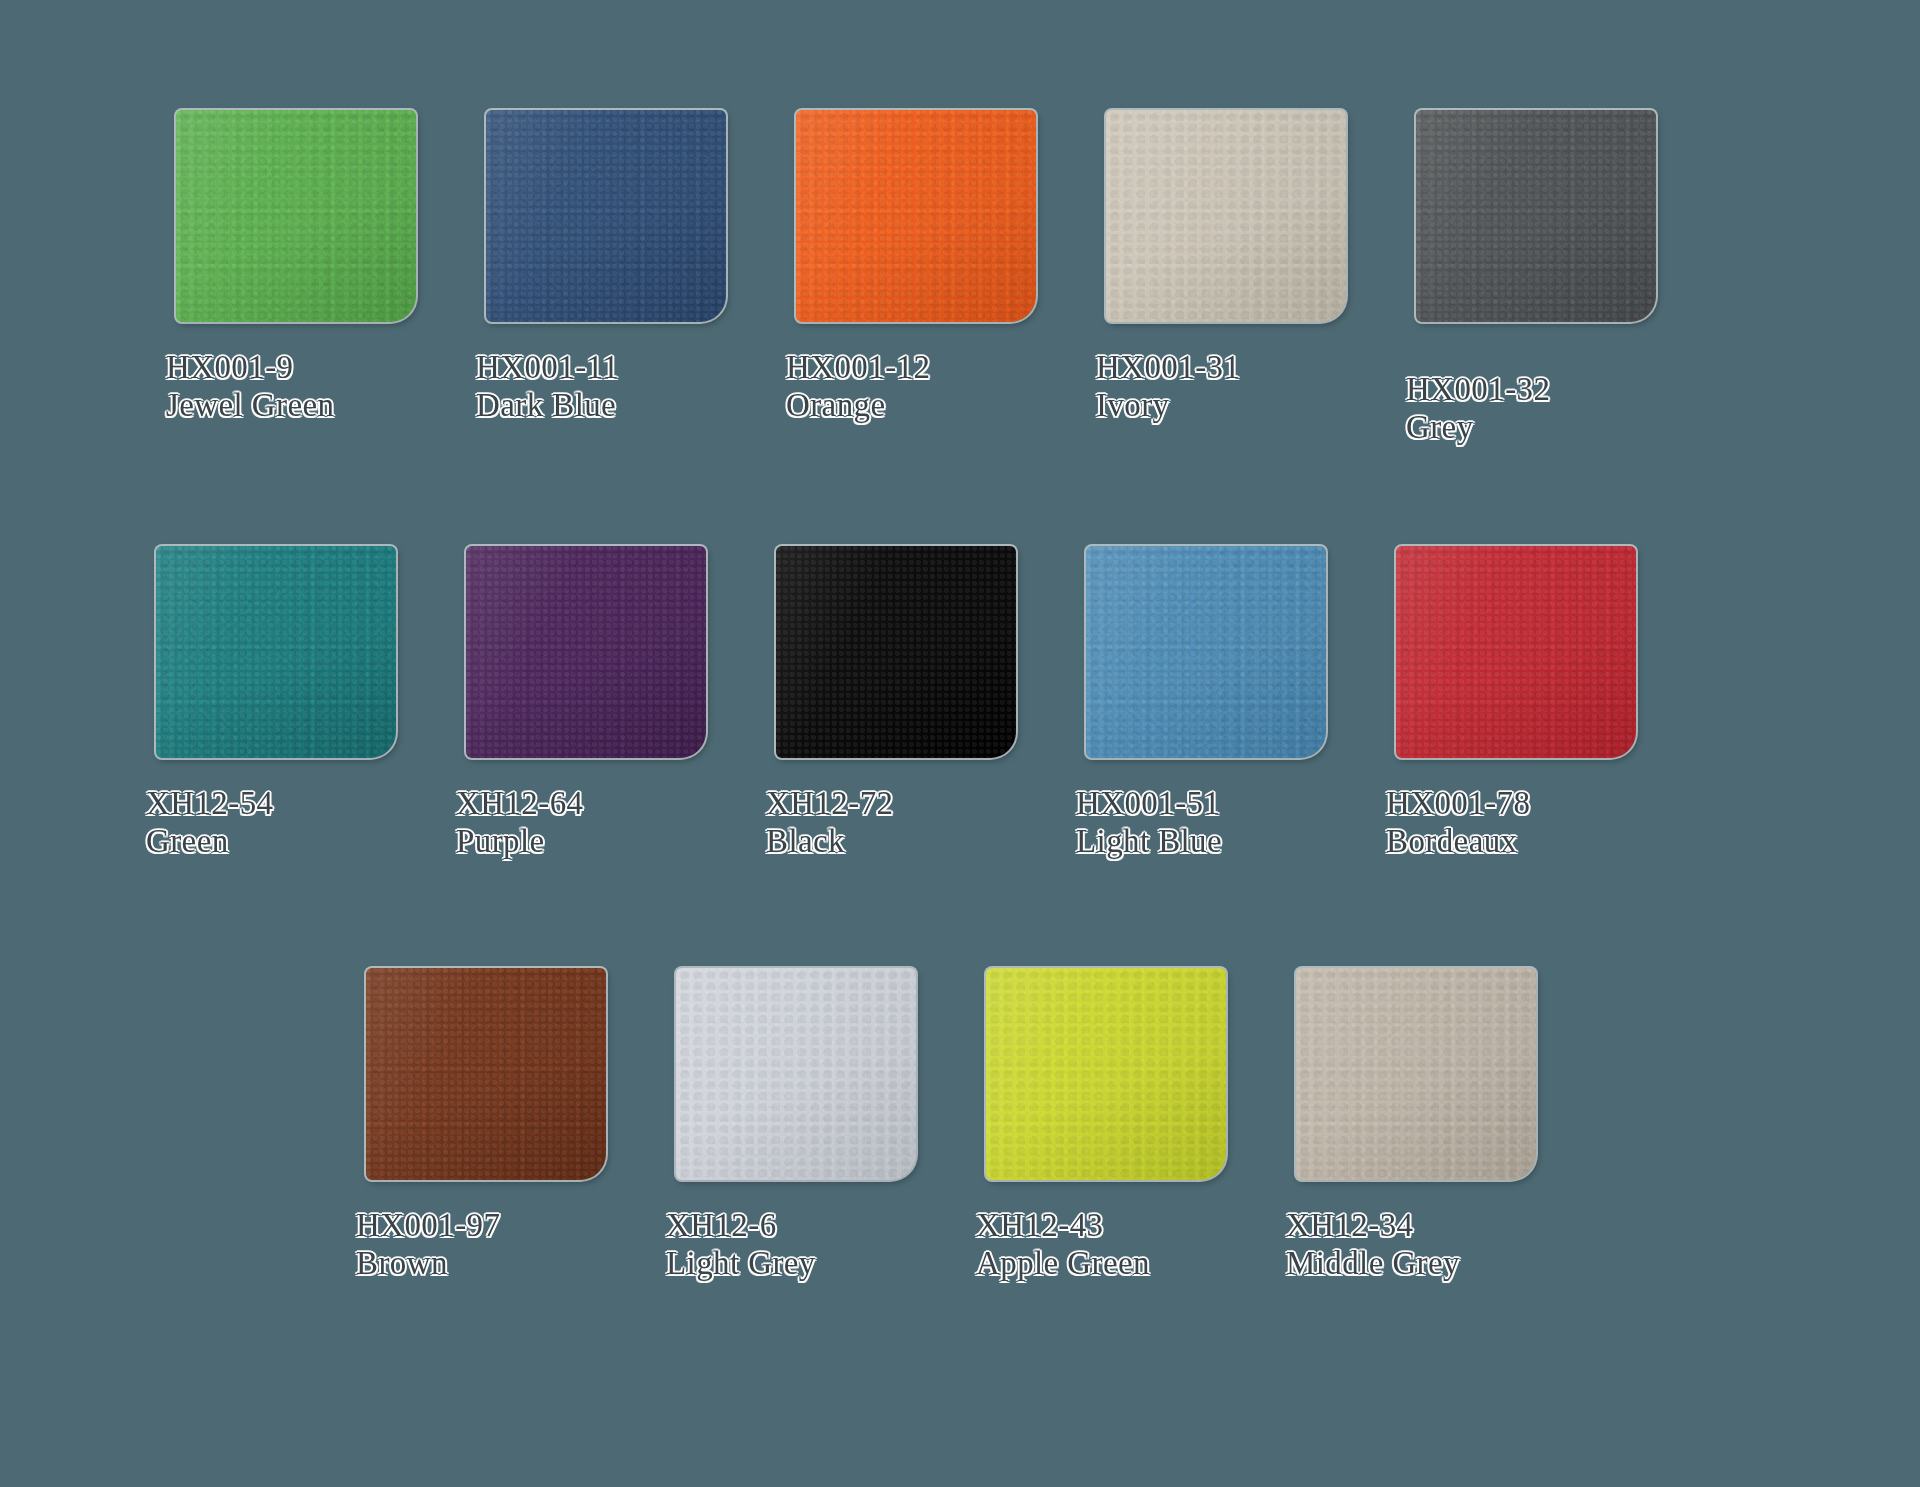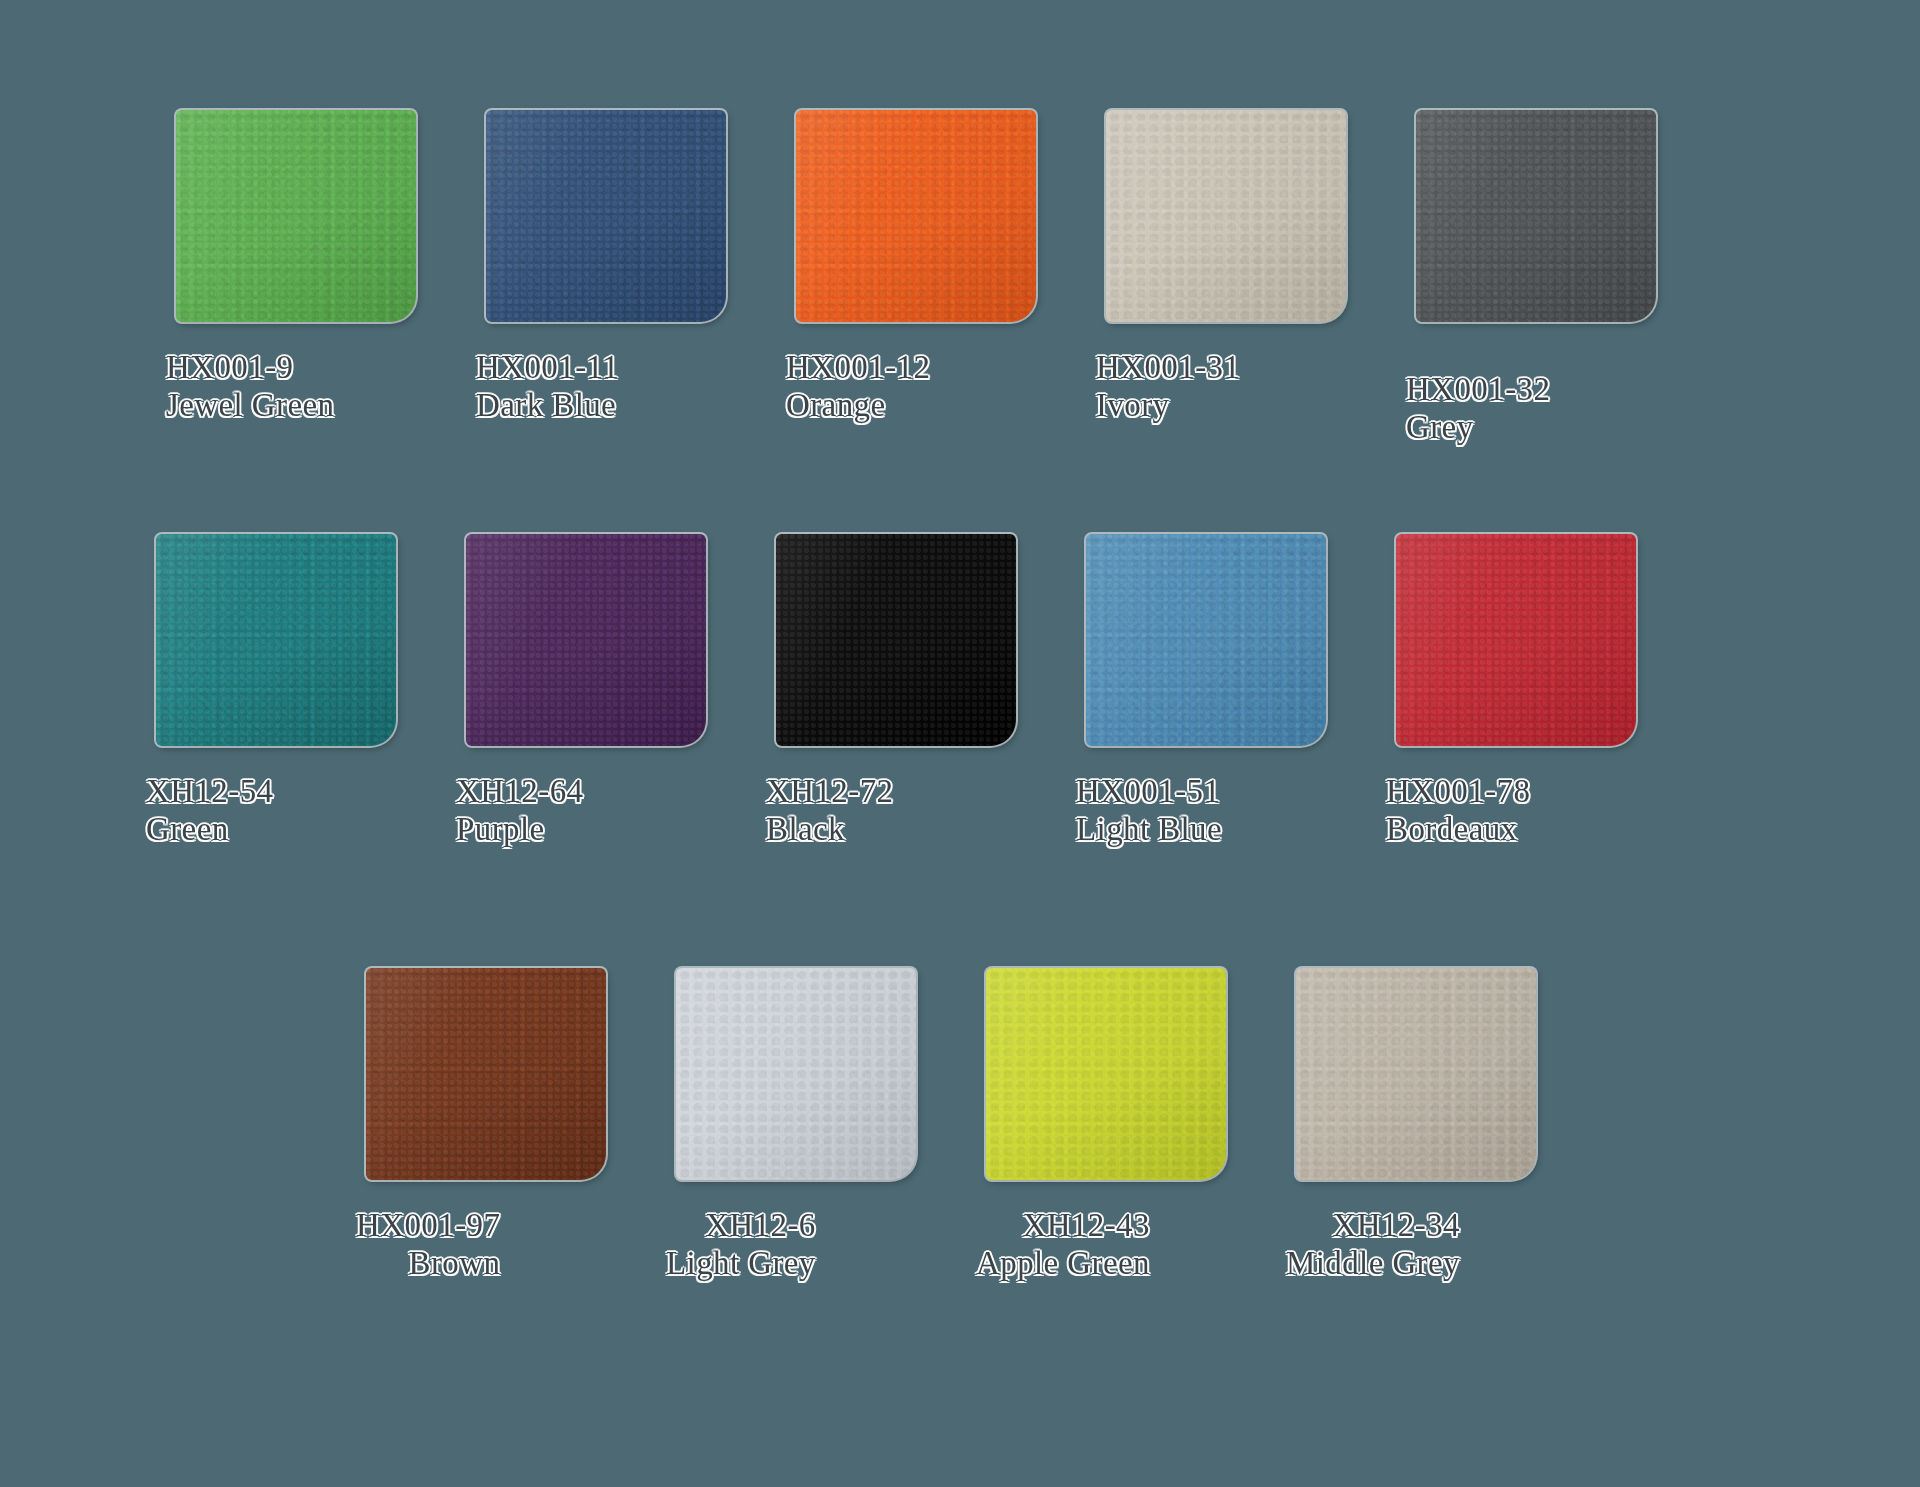--- a/index.html
+++ b/index.html
@@ -103,22 +103,22 @@
     white-space: nowrap;
   }
 
   .swatch-code,
   .swatch-name {
     display: block;
   }
 
   
   #row-1 { top: 110px; padding-left: 20px; }
-  #row-2 { top: 534px; }
-  #row-3 { top: 968px; text-align: right; }
+  #row-2 { top: 546px; }
+  #row-3 { top: 968px; }
 
   
   #row-3 .swatch-row-inner { margin-left: 338px; }
   .swatch-row-inner { display: flex; margin-left: 128px; }
 </style>
 </head>
 <body style="background: rgb(77, 106, 116);">
 
 <div id="swatch-board">
 

